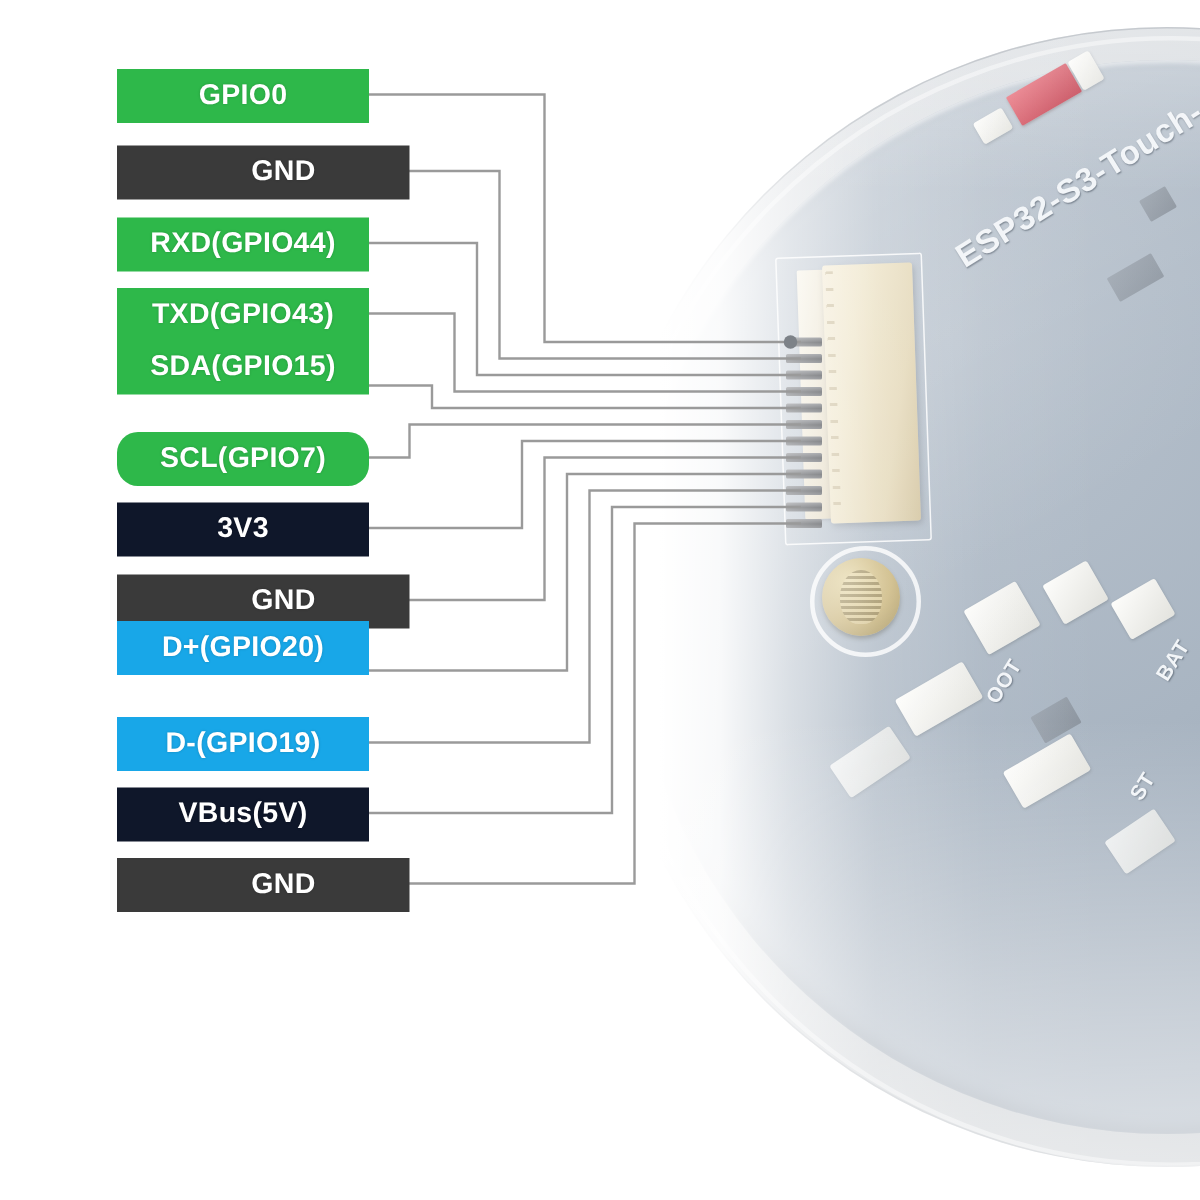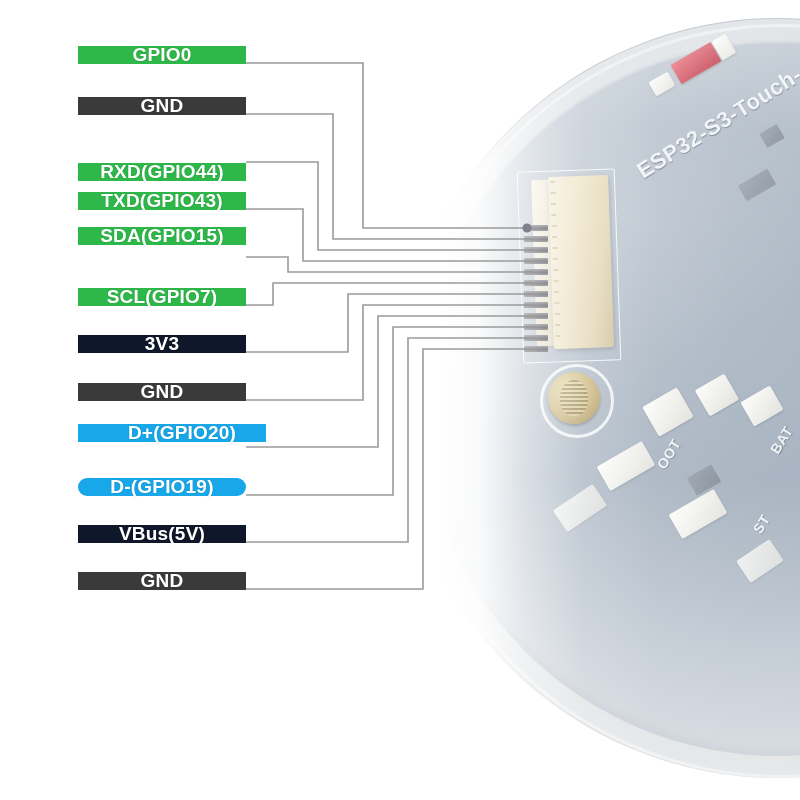--- a/index.html
+++ b/index.html
@@ -119,29 +119,29 @@
         rgba(255,255,255,0) 60%,
         rgba(255,255,255,.42) 82%,
         rgba(255,255,255,.72) 100%);
   }
 
   
   #lines{position:absolute;left:0;top:0;width:800px;height:800px;}
 
   
   .pin{
-    position:absolute;left:78px;width:168px;height:18px;
+    position:absolute;left:78px;width:168px;height:36px;
     display:flex;align-items:center;justify-content:center;
     color:#ffffff;font-size:19px;font-weight:bold;letter-spacing:.2px;
     white-space:nowrap;
     font-family:"Liberation Sans","DejaVu Sans",sans-serif;
     text-shadow:0 0 2px rgba(0,0,0,.18);
   }
   .pin.green{background:#2eb84a;}
-  .pin.dark {background:#3a3a3a;}
+  .pin.dark {background:#3a3a3a;padding-left:27px;}
   .pin.red  {background:#0f172a;}
   .pin.blue {background:#18a7e8;}
 </style>
 </head>
 <body>
 
 <div id="stage">
 
   <div id="photo">
     <div class="board-outer"></div>
@@ -207,25 +207,25 @@
       <path d="M 246 447 H 378 V 316 H 534" fill="none" stroke="#9a9a9a" stroke-width="1.6" stroke-linejoin="miter" stroke-linecap="butt"></path>
       <path d="M 246 495 H 393 V 327 H 534" fill="none" stroke="#9a9a9a" stroke-width="1.6" stroke-linejoin="miter" stroke-linecap="butt"></path>
       <path d="M 246 542 H 408 V 338 H 534" fill="none" stroke="#9a9a9a" stroke-width="1.6" stroke-linejoin="miter" stroke-linecap="butt"></path>
       <path d="M 246 589 H 423 V 349 H 534" fill="none" stroke="#9a9a9a" stroke-width="1.6" stroke-linejoin="miter" stroke-linecap="butt"></path>
       <circle cx="527" cy="228" r="4.5" fill="#7d8288"></circle>
     </svg>
 
   <div id="pin-layer">
       <div class="pin green" style="top: 46px;">GPIO0</div>
       <div class="pin dark" style="top: 97px;">GND</div>
-      <div class="pin green" style="top: 163px;">RXD(GPIO44)</div>
+      <div class="pin green" style="top: 145px;">RXD(GPIO44)</div>
       <div class="pin green" style="top: 192px;">TXD(GPIO43)</div>
       <div class="pin green" style="top: 227px;">SDA(GPIO15)</div>
-      <div class="pin green" style="top: 288px;">SCL(GPIO7)</div>
+      <div class="pin green" style="top: 288px; border-radius: 14px;">SCL(GPIO7)</div>
       <div class="pin red" style="top: 335px;">3V3</div>
       <div class="pin dark" style="top: 383px;">GND</div>
-      <div class="pin blue" style="top: 424px; padding-left: 20px;">D+(GPIO20)</div>
-      <div class="pin blue" style="top: 478px; border-radius: 10px;">D-(GPIO19)</div>
+      <div class="pin blue" style="top: 414px;">D+(GPIO20)</div>
+      <div class="pin blue" style="top: 478px;">D-(GPIO19)</div>
       <div class="pin red" style="top: 525px;">VBus(5V)</div>
       <div class="pin dark" style="top: 572px;">GND</div>
     </div>
 
 </div>
 
 </body></html>

